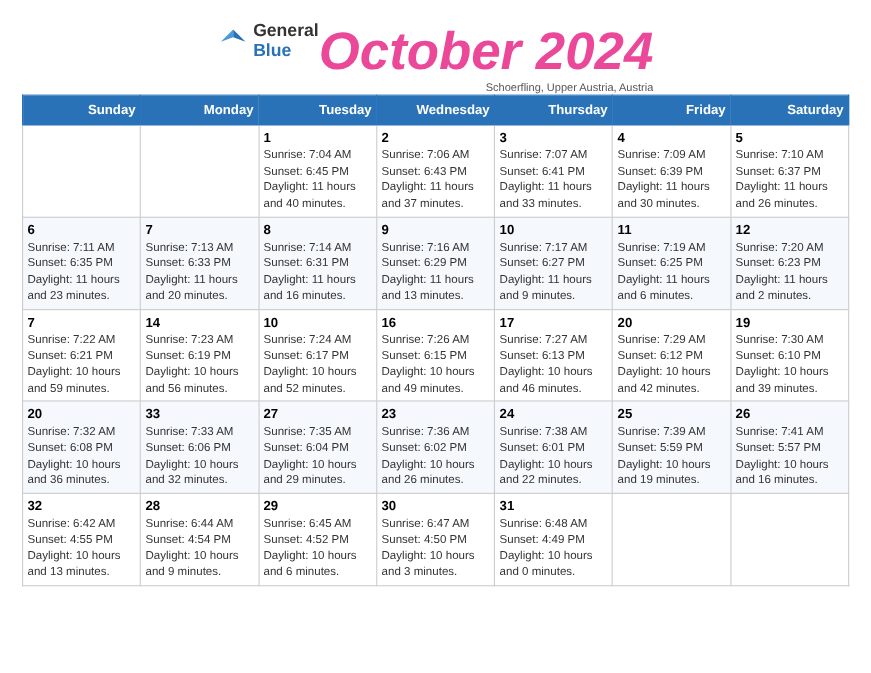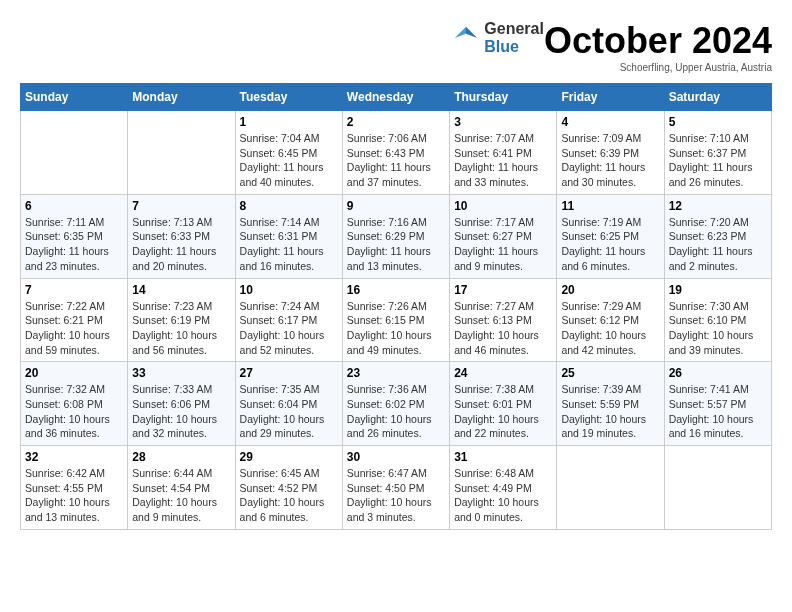--- a/index.html
+++ b/index.html
@@ -5,23 +5,22 @@
     * { box-sizing: border-box; margin: 0; padding: 0; }
     body {
       font-family: Arial, sans-serif;
       background: #fff;
       width: 792px;
       min-height: 612px;
       padding: 20px;
     }
     .header {
       display: flex;
-      justify-content: flex-end;
+      justify-content: center;
       align-items: flex-start;
-      margin-bottom: 10px;
     }
     .logo {
       display: flex;
       align-items: center;
       gap: 4px;
     }
     .logo-text {
       display: flex;
       flex-direction: column;
       font-size: 16px;
@@ -31,38 +30,39 @@
     .logo-general { color: #333; }
     .logo-blue { color: #2a72b8; }
     .logo-icon {
       width: 28px;
       height: 28px;
     }
     .title-block {
       text-align: right;
     }
     .month-title {
-      font-size: 36px;
+      font-size: 48px;
       font-weight: bold;
-      color: #000000;
+      color: #ec4899;
+      font-style: italic;
     }
     .subtitle {
       font-size: 10px;
       color: #555;
     }
     .calendar {
       width: 100%;
       border-collapse: collapse;
       font-size: 11px;
     }
     .calendar th {
       background-color: #2a72b8;
       color: #fff;
       padding: 6px 4px;
-      text-align: left;
+      text-align: right;
       font-size: 12px;
       border: 1px solid #2a72b8;
     }
     .calendar td {
       border: 1px solid #ccc;
       vertical-align: top;
       padding: 4px;
       width: calc(100% / 7);
       height: 80px;
       background: #fff;

